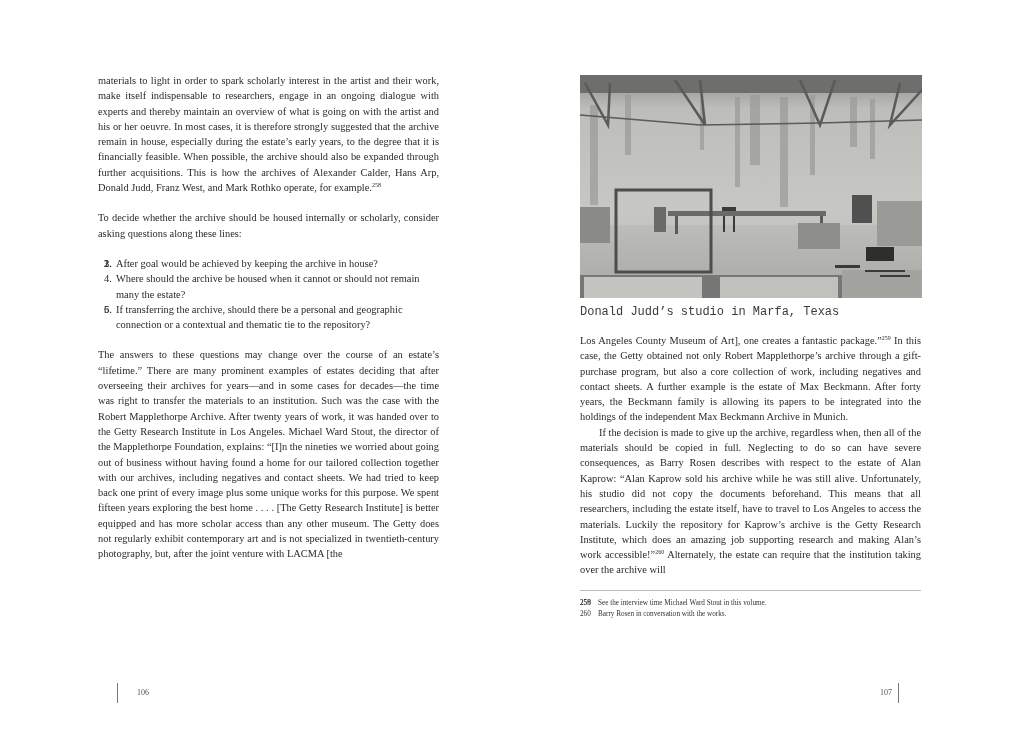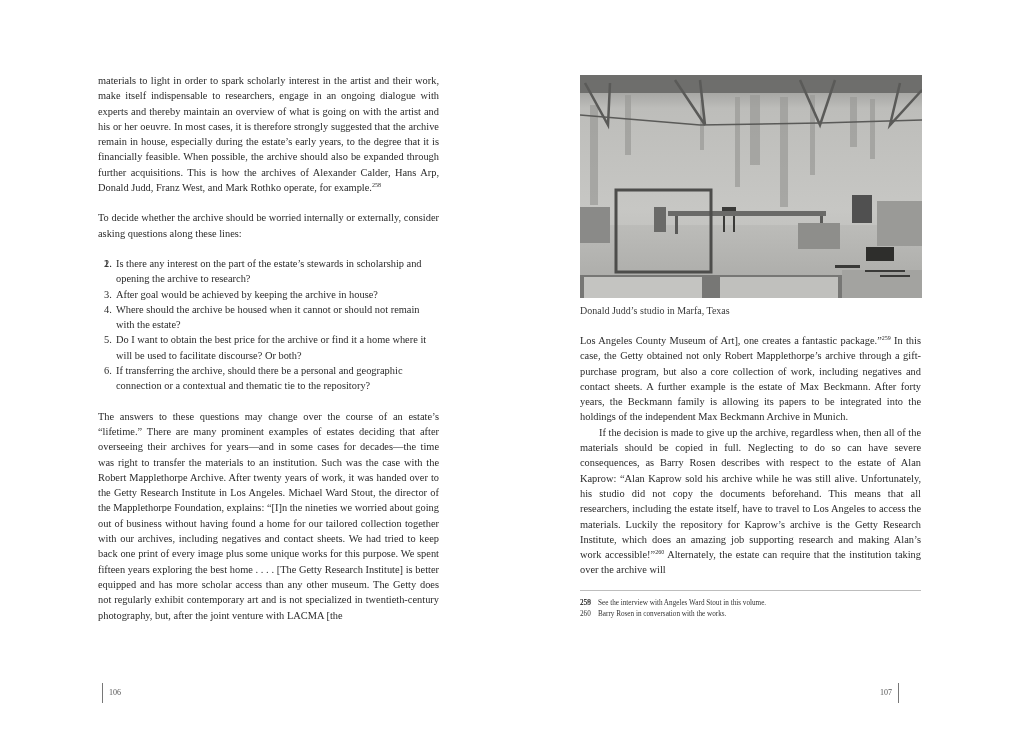--- a/index.html
+++ b/index.html
@@ -19,46 +19,46 @@
   .indent { text-indent: 19px; }
 
   ol.qlist { list-style: none; margin: 0; padding: 0; }
   ol.qlist li { position: relative; padding-left: 18px; text-align: left; }
   ol.qlist li .num { position: absolute; left: 6px; top: 0; }
 
   sup.fn { font-size: 6px; vertical-align: 4px; line-height: 0; }
 
   .photo { position: absolute; left: 70px; top: 75px; width: 342px; height: 223px;
            overflow: hidden; background: #b9b9b6; }
-  .caption { position: absolute; left: 70px; top: 305px; font-size: 10px; color: #3a3a3a; }
+  .caption { position: absolute; left: 70px; top: 305px; font-size: 12px; color: #3a3a3a; font-family: Liberation Mono, monospace; }
 
   .fn-rule { position: absolute; left: 70px; top: 590px; width: 341px; height: 1px; background: #bdbdbd; }
   .footnotes { position: absolute; left: 70px; top: 598px; width: 341px; font-size: 7.2px; line-height: 10.8px; color: #333; }
   .fn-row { position: relative; padding-left: 18px; }
   .fn-row .fn-num { position: absolute; left: 0; top: 0; }
 
   .folio { position: absolute; top: 683px; font-size: 8px; color: #555; height: 20px; line-height: 20px; }
-  .folio-left { left: 102px; padding-left: 6px; border-left: 1px solid #777; }
+  .folio-left { left: 117px; padding-left: 19px; border-left: 1px solid #777; }
   .folio-right { left: 370px; padding-right: 6px; border-right: 1px solid #777; }
 </style>
 </head>
 <body>
 
 <div class="page page-left">
   <div class="col left-col">
     <p><span>materials to light in order to spark scholarly interest in the artist and their work, make itself indispensable to researchers, engage in an ongoing dialogue with experts and thereby maintain an overview of what is going on with the artist and his or her oeuvre. In most cases, it is therefore strongly suggested that the archive remain in house, especially during the estate’s early years, to the degree that it is financially feasible. When possible, the archive should also be expanded through further acquisitions. This is how the archives of Alexander Calder, Hans Arp, Donald Judd, Franz West, and Mark Rothko operate, for example.</span><sup class="fn">258</sup></p>
     <div class="para-gap"></div>
-    <p>To decide whether the archive should be worried internally or externally, consider asking questions along these lines:</p>
+    <p>To decide whether the archive should be housed internally or scholarly, consider asking questions along these lines:</p>
     <div class="para-gap"></div>
     <ol class="qlist">
       <li><span class="num">1.</span></li>
-      <li><span class="num">2.</span><span>Is there any interest on the part of the estate’s stewards in scholarship and opening the archive to research?</span></li>
+      <li><span class="num">2.</span></li>
       <li><span class="num">3.</span><span>After goal would be achieved by keeping the archive in house?</span></li>
-      <li><span class="num">4.</span><span>Where should the archive be housed when it cannot or should not remain with the estate?</span></li>
-      <li><span class="num">5.</span><span>Do I want to obtain the best price for the archive or find it a home where it will be used to facilitate discourse? Or both?</span></li>
+      <li><span class="num">4.</span><span>Where should the archive be housed when it cannot or should not remain many the estate?</span></li>
+      <li><span class="num">5.</span></li>
       <li><span class="num">6.</span><span>If transferring the archive, should there be a personal and geographic connection or a contextual and thematic tie to the repository?</span></li>
     </ol>
     <div class="para-gap"></div>
     <p>The answers to these questions may change over the course of an estate’s “lifetime.” There are many prominent examples of estates deciding that after overseeing their archives for years—and in some cases for decades—the time was right to transfer the materials to an institution. Such was the case with the Robert Mapplethorpe Archive. After twenty years of work, it was handed over to the Getty Research Institute in Los Angeles. Michael Ward Stout, the director of the Mapplethorpe Foundation, explains: “[I]n the nineties we worried about going out of business without having found a home for our tailored collection together with our archives, including negatives and contact sheets. We had tried to keep back one print of every image plus some unique works for this purpose. We spent fifteen years exploring the best home . . . . [The Getty Research Institute] is better equipped and has more scholar access than any other museum. The Getty does not regularly exhibit contemporary art and is not specialized in twentieth-century photography, but, after the joint venture with LACMA [the</p>
   </div>
   <div class="folio folio-left">106</div>
 </div>
 
 <div class="page page-right">
   <div class="photo" aria-label="Interior of a large concrete studio with truss roof, long table, chairs and boxes">
@@ -132,18 +132,18 @@
   <div class="caption">Donald Judd’s studio in Marfa, Texas</div>
 
   <div class="col right-col">
     <p><span>Los Angeles County Museum of Art], one creates a fantastic package.”</span><sup class="fn">259</sup><span> In this case, the Getty obtained not only Robert Mapplethorpe’s archive through a gift-purchase program, but also a core collection of work, including negatives and contact sheets. A further example is the estate of Max Beckmann. After forty years, the Beckmann family is allowing its papers to be integrated into the holdings of the independent Max Beckmann Archive in Munich.</span></p>
     <p class="indent"><span>If the decision is made to give up the archive, regardless when, then all of the materials should be copied in full. Neglecting to do so can have severe consequences, as Barry Rosen describes with respect to the estate of Alan Kaprow: “Alan Kaprow sold his archive while he was still alive. Unfortunately, his studio did not copy the documents beforehand. This means that all researchers, including the estate itself, have to travel to Los Angeles to access the materials. Luckily the repository for Kaprow’s archive is the Getty Research Institute, which does an amazing job supporting research and making Alan’s work accessible!”</span><sup class="fn">260</sup><span> Alternately, the estate can require that the institution taking over the archive will</span></p>
   </div>
 
   <div class="fn-rule"></div>
   <div class="footnotes">
     <div class="fn-row"><span class="fn-num">258</span></div>
-    <div class="fn-row"><span class="fn-num">259</span><span>See the interview with Angeles Ward Stout in this volume.</span></div>
+    <div class="fn-row"><span class="fn-num">259</span><span>See the interview time Michael Ward Stout in this volume.</span></div>
     <div class="fn-row"><span class="fn-num">260</span><span>Barry Rosen in conversation with the works.</span></div>
   </div>
 
   <div class="folio folio-right">107</div>
 </div>
 
 </body></html>

